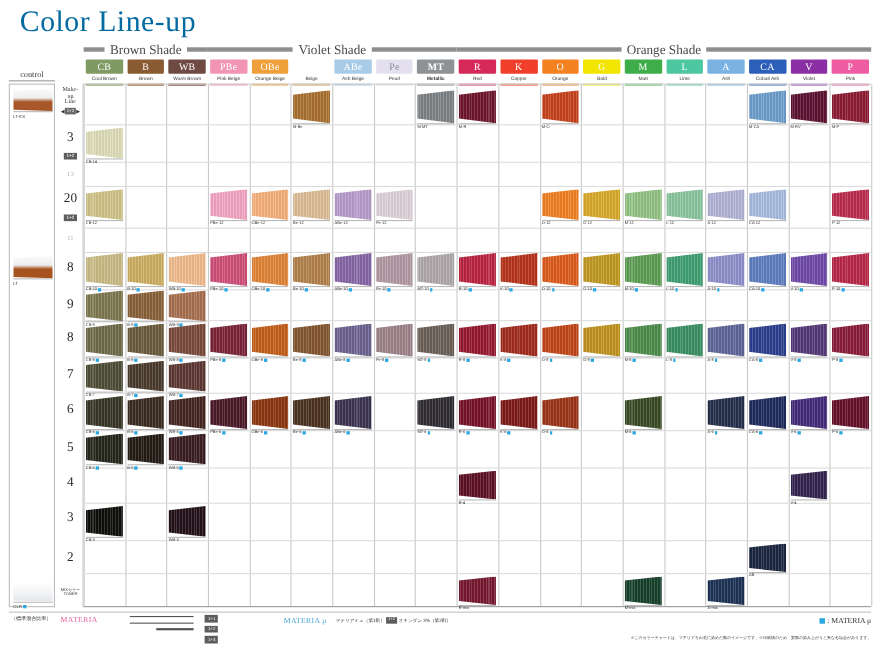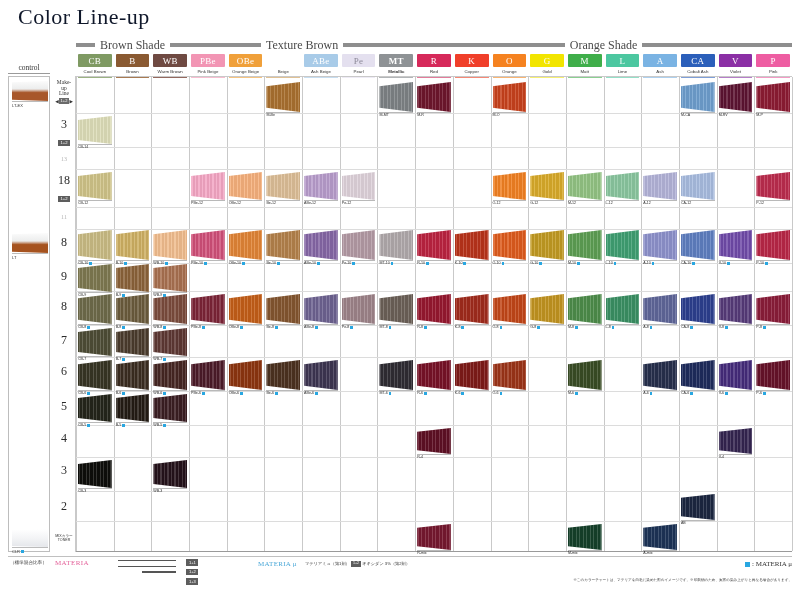--- a/index.html
+++ b/index.html
@@ -14,22 +14,22 @@
     position: relative;
     width: 800px; height: 600px;
     background: #fff;
   }
 
   
   .title {
     position: absolute;
     left: 18px; top: 4px;
     font-family: "Liberation Serif", serif;
-    font-size: 22px;
-    color: #0f172a;
+    font-size: 27px;
+    color: #0369a1;
     letter-spacing: 0.5px;
     font-weight: 400;
   }
 
   
   .groupband {
     position: absolute;
     top: 38px;
     height: 14px;
   }
@@ -208,21 +208,21 @@
   <div class="title">Color Line-up</div>
 
   <div class="groupband" id="groupband">
       <div class="gb" style="left: 76px; width: 113.053px;">
         <div class="rule"></div>
         <div class="gtext">Brown Shade</div>
         <div class="rule"></div>
       </div>
       <div class="gb" style="left: 189.053px; width: 226.105px;">
         <div class="rule"></div>
-        <div class="gtext">Texture Brown</div>
+        <div class="gtext">Violet Shade</div>
         <div class="rule"></div>
       </div>
       <div class="gb" style="left: 415.158px; width: 376.842px;">
         <div class="rule"></div>
         <div class="gtext">Orange Shade</div>
         <div class="rule"></div>
       </div>
     </div>
 
   <div class="control-head">control</div>
@@ -257,21 +257,21 @@
 
   <div id="levels">
       <div class="lvl" style="top: 118px;">
         <div class="n">3</div>
         <div><span class="b">1+2</span></div>
       </div>
       <div class="lvl dim" style="top: 153px;">
         <div class="n">13</div>
       </div>
       <div class="lvl" style="top: 174px;">
-        <div class="n">18</div>
+        <div class="n">20</div>
         <div><span class="b">1+2</span></div>
       </div>
       <div class="lvl dim" style="top: 211px;">
         <div class="n">11</div>
       </div>
       <div class="lvl" style="top: 236px;">
         <div class="n">8</div>
       </div>
       <div class="lvl" style="top: 270px;">
         <div class="n">9</div>

